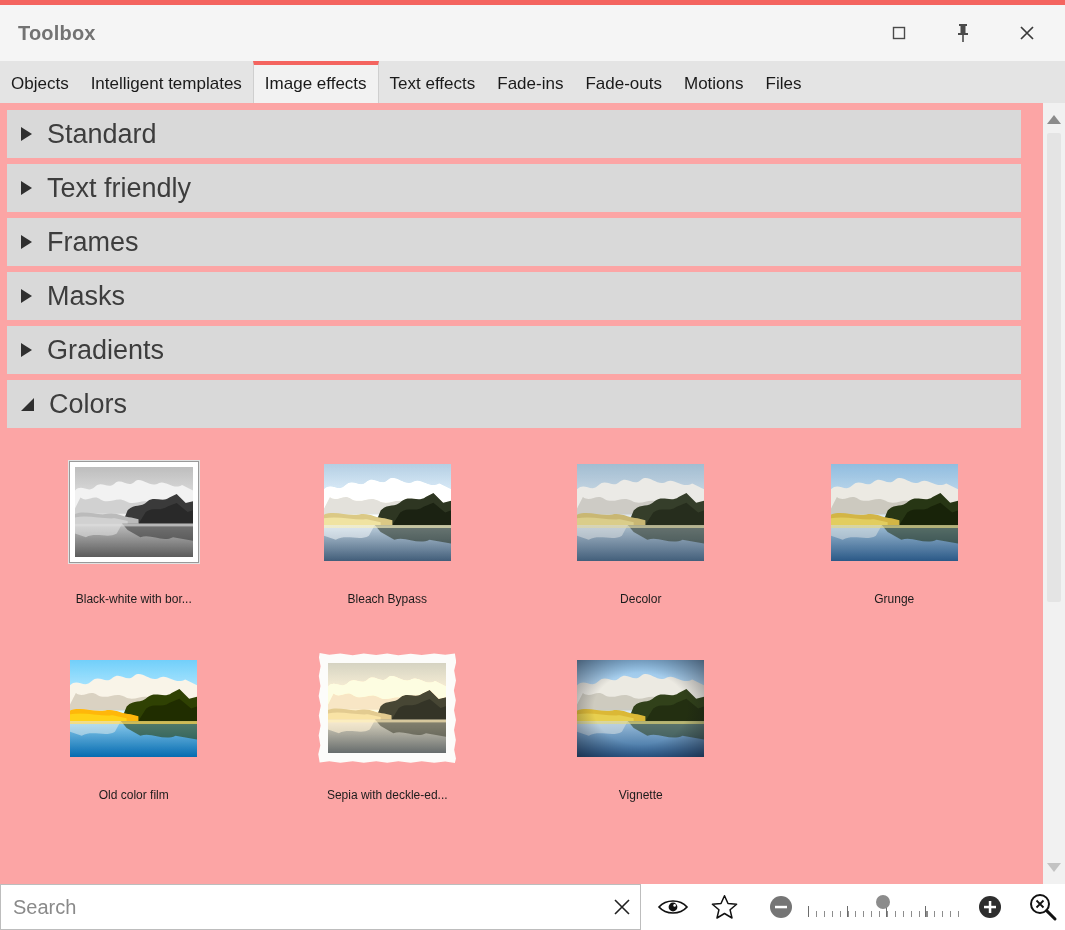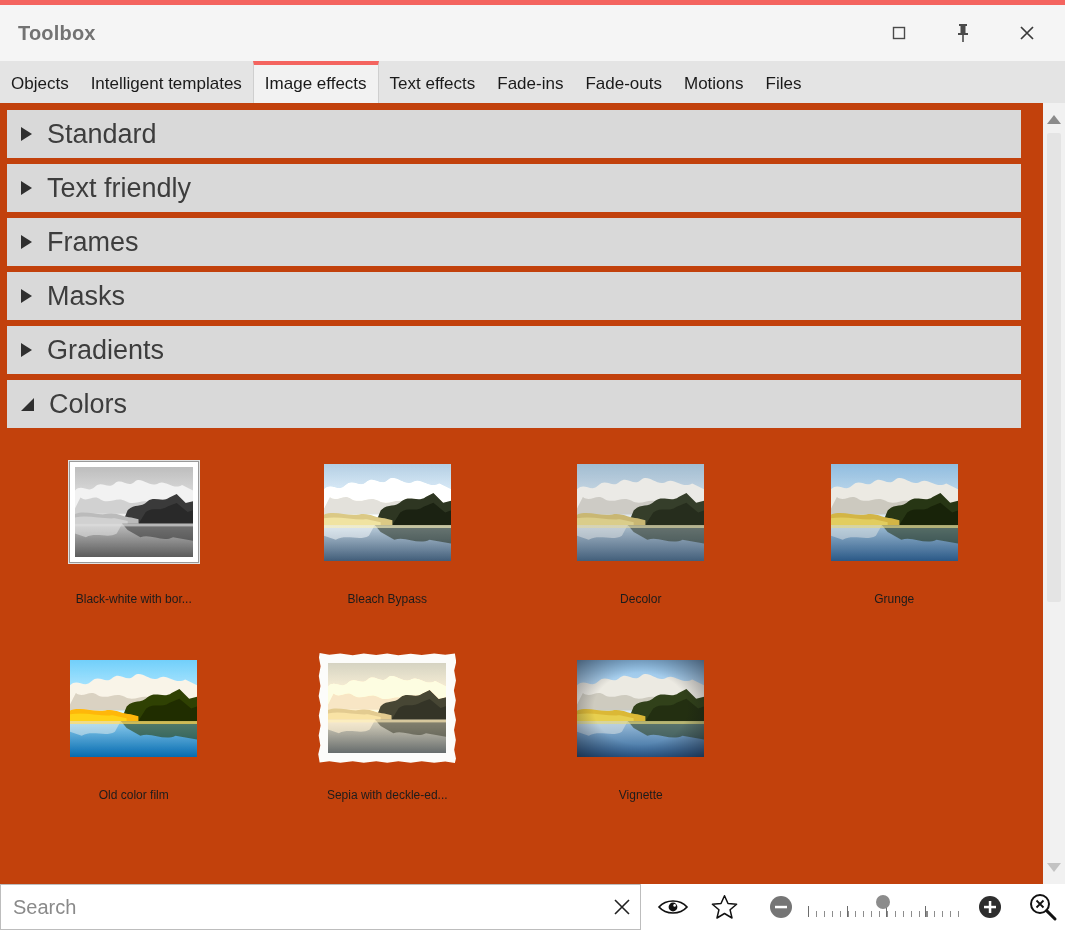--- a/index.html
+++ b/index.html
@@ -28,21 +28,21 @@
     border-top: 4px solid transparent; white-space: nowrap;
   }
   .tab.active {
     background: #f2f2f2; border-top: 4px solid #f4645f;
     border-left: 1px solid #cfcfcf; border-right: 1px solid #cfcfcf;
   }
 
   
   .panel {
     position: absolute; top: 103px; left: 0; right: 0; bottom: 46px;
-    background: #c2410c; overflow: hidden;
+    background: #fca5a5; overflow: hidden;
   }
   .sections { padding-top: 7px; }
   .section-header {
     height: 48px; margin: 0 44px 6px 7px; background: #d9d9d9;
     display: flex; align-items: center; padding-left: 14px;
     font-size: 27px; color: #3d3d3d;
   }
   .tri { display: inline-block; margin-right: 15px; }
   .tri-collapsed {
     width: 0; height: 0;

